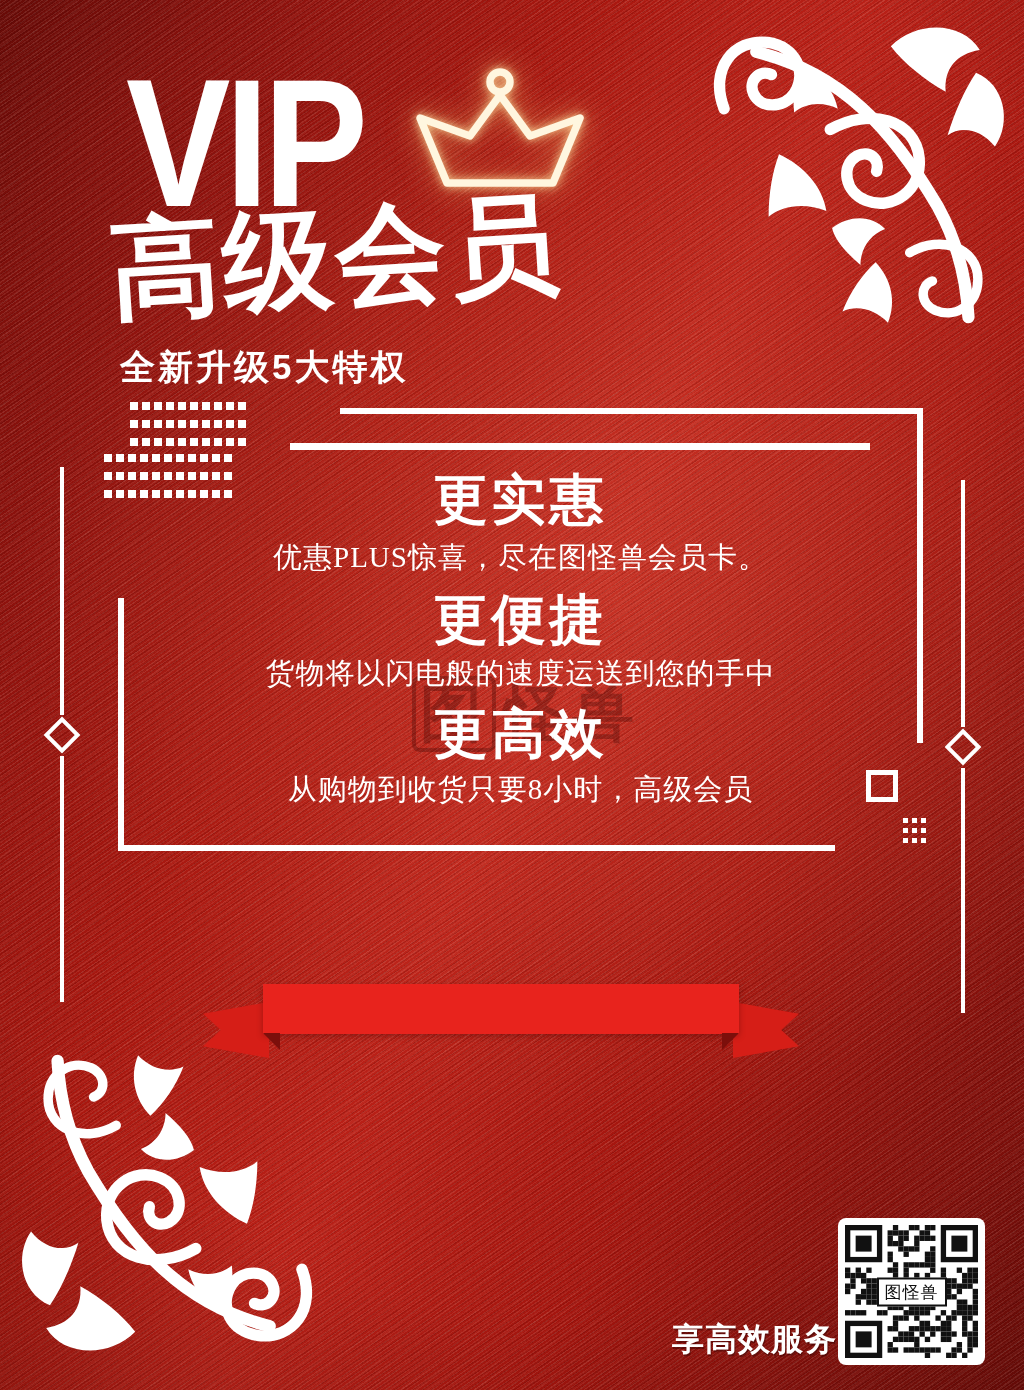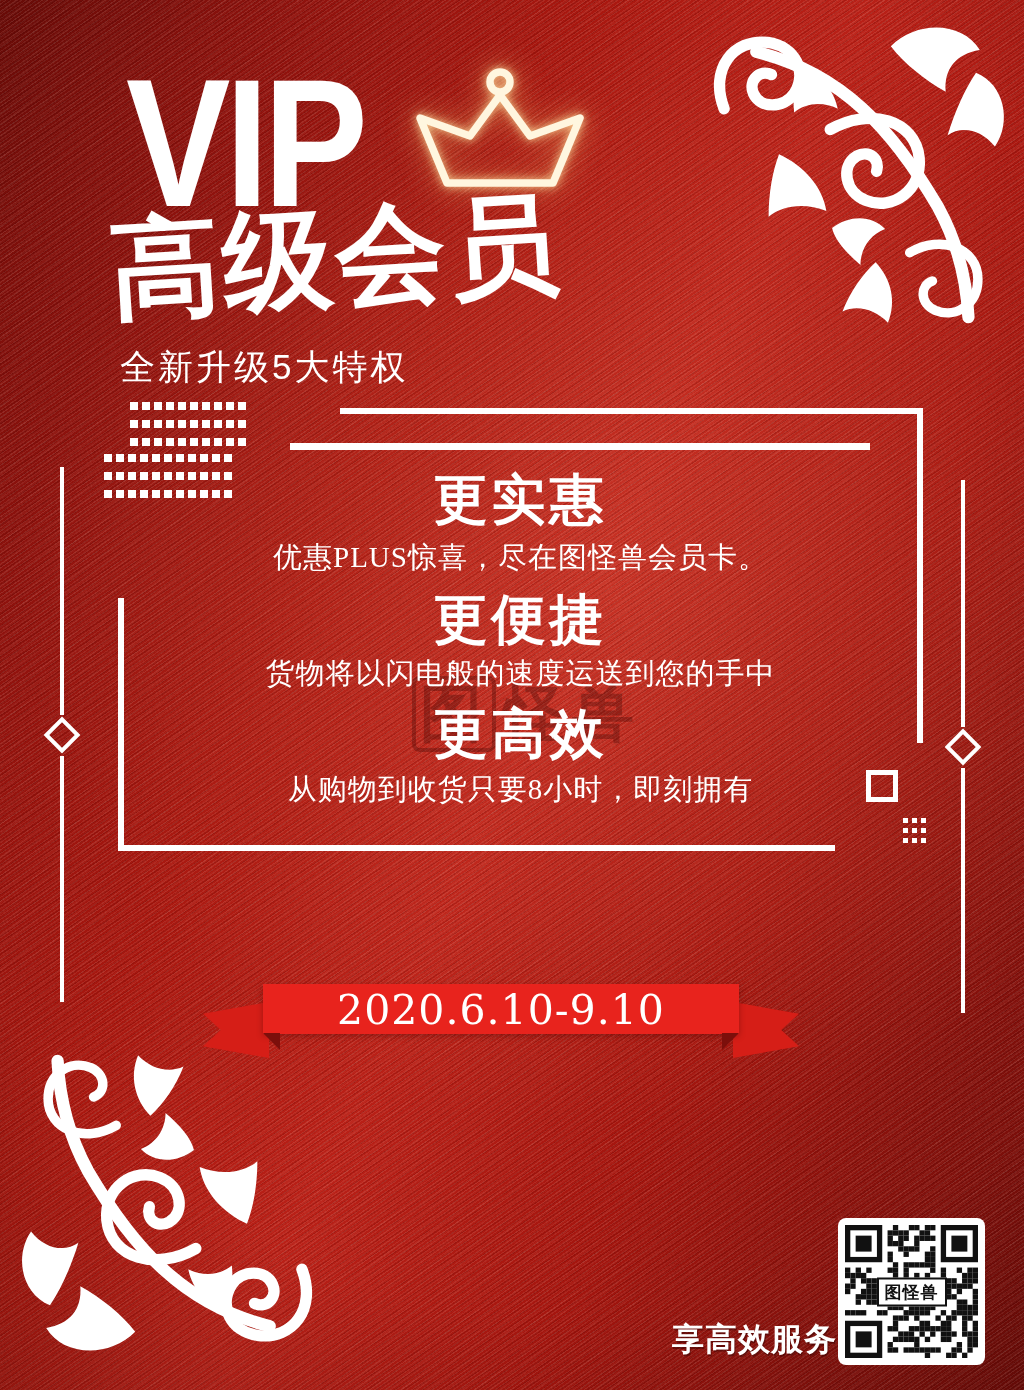--- a/index.html
+++ b/index.html
@@ -18,21 +18,21 @@
       repeating-linear-gradient(325deg, rgba(255,255,255,.03) 0 1px, transparent 1px 7px);
   }
   .vignette{position:absolute;inset:0;pointer-events:none;
     background:radial-gradient(120% 90% at 55% 45%, rgba(0,0,0,0) 55%, rgba(25,0,0,.38) 100%);}
   .abs{position:absolute;}
   .hline,.vline{position:absolute;background:#fff;}
   .vip{left:126px;top:52px;font-size:182px;line-height:1;font-weight:900;
        letter-spacing:-6px;transform:scaleX(.86);transform-origin:left top;}
   .title-cn{left:110px;top:212px;font-size:110px;line-height:1.08;font-weight:900;
        letter-spacing:3px;transform:rotate(-3.5deg);transform-origin:left center;}
-  .subtitle{left:120px;top:344px;font-size:35px;font-weight:400;letter-spacing:3px;}
+  .subtitle{left:120px;top:344px;font-size:35px;font-weight:700;letter-spacing:3px;}
   .feature{left:18px;width:1005px;text-align:center;
        font-family:"Liberation Serif","DejaVu Serif",serif;}
   .feature.h{font-size:54px;font-weight:900;letter-spacing:4px;}
   .feature.b{font-size:29px;letter-spacing:1px;}
   .promo{left:0;width:1005px;text-align:center;top:901px;font-size:50px;font-weight:900;letter-spacing:2px;}
   .band{left:263px;top:984px;width:476px;height:50px;background:#e8231d;
         box-shadow:0 2px 6px rgba(60,0,0,.35);}
   .band-text{left:263px;top:984px;width:476px;height:50px;line-height:52px;text-align:center;
         font-family:"DejaVu Serif","Liberation Serif",serif;font-size:41px;letter-spacing:1px;}
   .tail{position:absolute;width:66px;height:56px;background:#d61e17;}
@@ -46,21 +46,21 @@
   .logo{left:0;width:1005px;text-align:center;top:1208px;font-size:43px;font-weight:900;letter-spacing:4px;}
   .cta{left:672px;top:1318px;display:flex;align-items:center;gap:8px;font-size:32px;font-weight:900;
        letter-spacing:1px;text-shadow:1px 2px 0 rgba(50,0,0,.45);}
   .diamond{position:absolute;width:18px;height:18px;border:4px solid #fff;transform:rotate(45deg);}
   .sq-outline{position:absolute;left:866px;top:770px;width:22px;height:22px;border:5px solid #fff;}
   [data-dots]{position:absolute;}
   [data-dots] i{display:block;background:#fff;}
   .qr-box{left:838px;top:1218px;width:147px;height:147px;background:#fff;border-radius:8px;
           display:flex;align-items:center;justify-content:center;}
   .qr-label{position:absolute;left:50%;top:50%;transform:translate(-50%,-50%);
-          background:#fff;border:2px solid #111;color:#111;font-weight:700;font-size:17px;
+          background:#fff;border:2px solid #111;color:#111;font-weight:400;font-size:17px;
           padding:1px 6px;letter-spacing:1px;white-space:nowrap;}
   .watermark{left:412px;top:672px;font-size:62px;font-weight:700;color:rgba(62,5,3,.32);
           letter-spacing:6px;display:flex;align-items:center;gap:8px;
           font-family:"Liberation Sans","DejaVu Sans",sans-serif;}
   .watermark .wbox{border:4px solid rgba(62,5,3,.32);border-radius:8px;padding:0 4px;line-height:1.1;}
   .crown-svg{filter:drop-shadow(0 0 5px rgba(255,225,160,.95)) drop-shadow(0 0 14px rgba(255,190,110,.55));}
 </style>
 </head>
 <body>
 
@@ -200,28 +200,27 @@
   <div class="abs watermark">
     <span class="wbox">图</span>
     <span>怪兽</span>
   </div>
 
   <div class="abs feature b" style="top:538px">优惠PLUS惊喜，尽在图怪兽会员卡。</div>
   <div class="abs feature h" style="top:464px">更实惠</div>
   <div class="abs feature b" style="top:654px">货物将以闪电般的速度运送到您的手中</div>
   <div class="abs feature h" style="top:584px">更便捷</div>
   <div class="abs feature h" style="top:698px">更高效</div>
-  <div class="abs feature b" style="top:770px">从购物到收货只要8小时，即刻拥有</div>
+  <div class="abs feature b" style="top:770px">从购物到收货只要8小时，高级会员</div>
 
   <div class="tail l"></div>
   <div class="tail r"></div>
   <div class="abs band"></div>
   <div class="fold l"></div>
   <div class="fold r"></div>
-  <div class="abs band-text">2020.6.10-9.10</div>
 
   <div class="abs cta">
     <span>享高效服务</span>
     <svg width="48" height="34" viewBox="0 0 48 34">
       <rect x="1" y="7" width="6" height="20" fill="#111"></rect>
       <rect x="2" y="11" width="4" height="2" fill="#fff"></rect>
       <rect x="2" y="15" width="4" height="2" fill="#fff"></rect>
       <rect x="2" y="19" width="4" height="2" fill="#fff"></rect>
       <rect x="2" y="23" width="4" height="2" fill="#fff"></rect>
       <rect x="8" y="5" width="17" height="24" rx="5" fill="#111"></rect>

